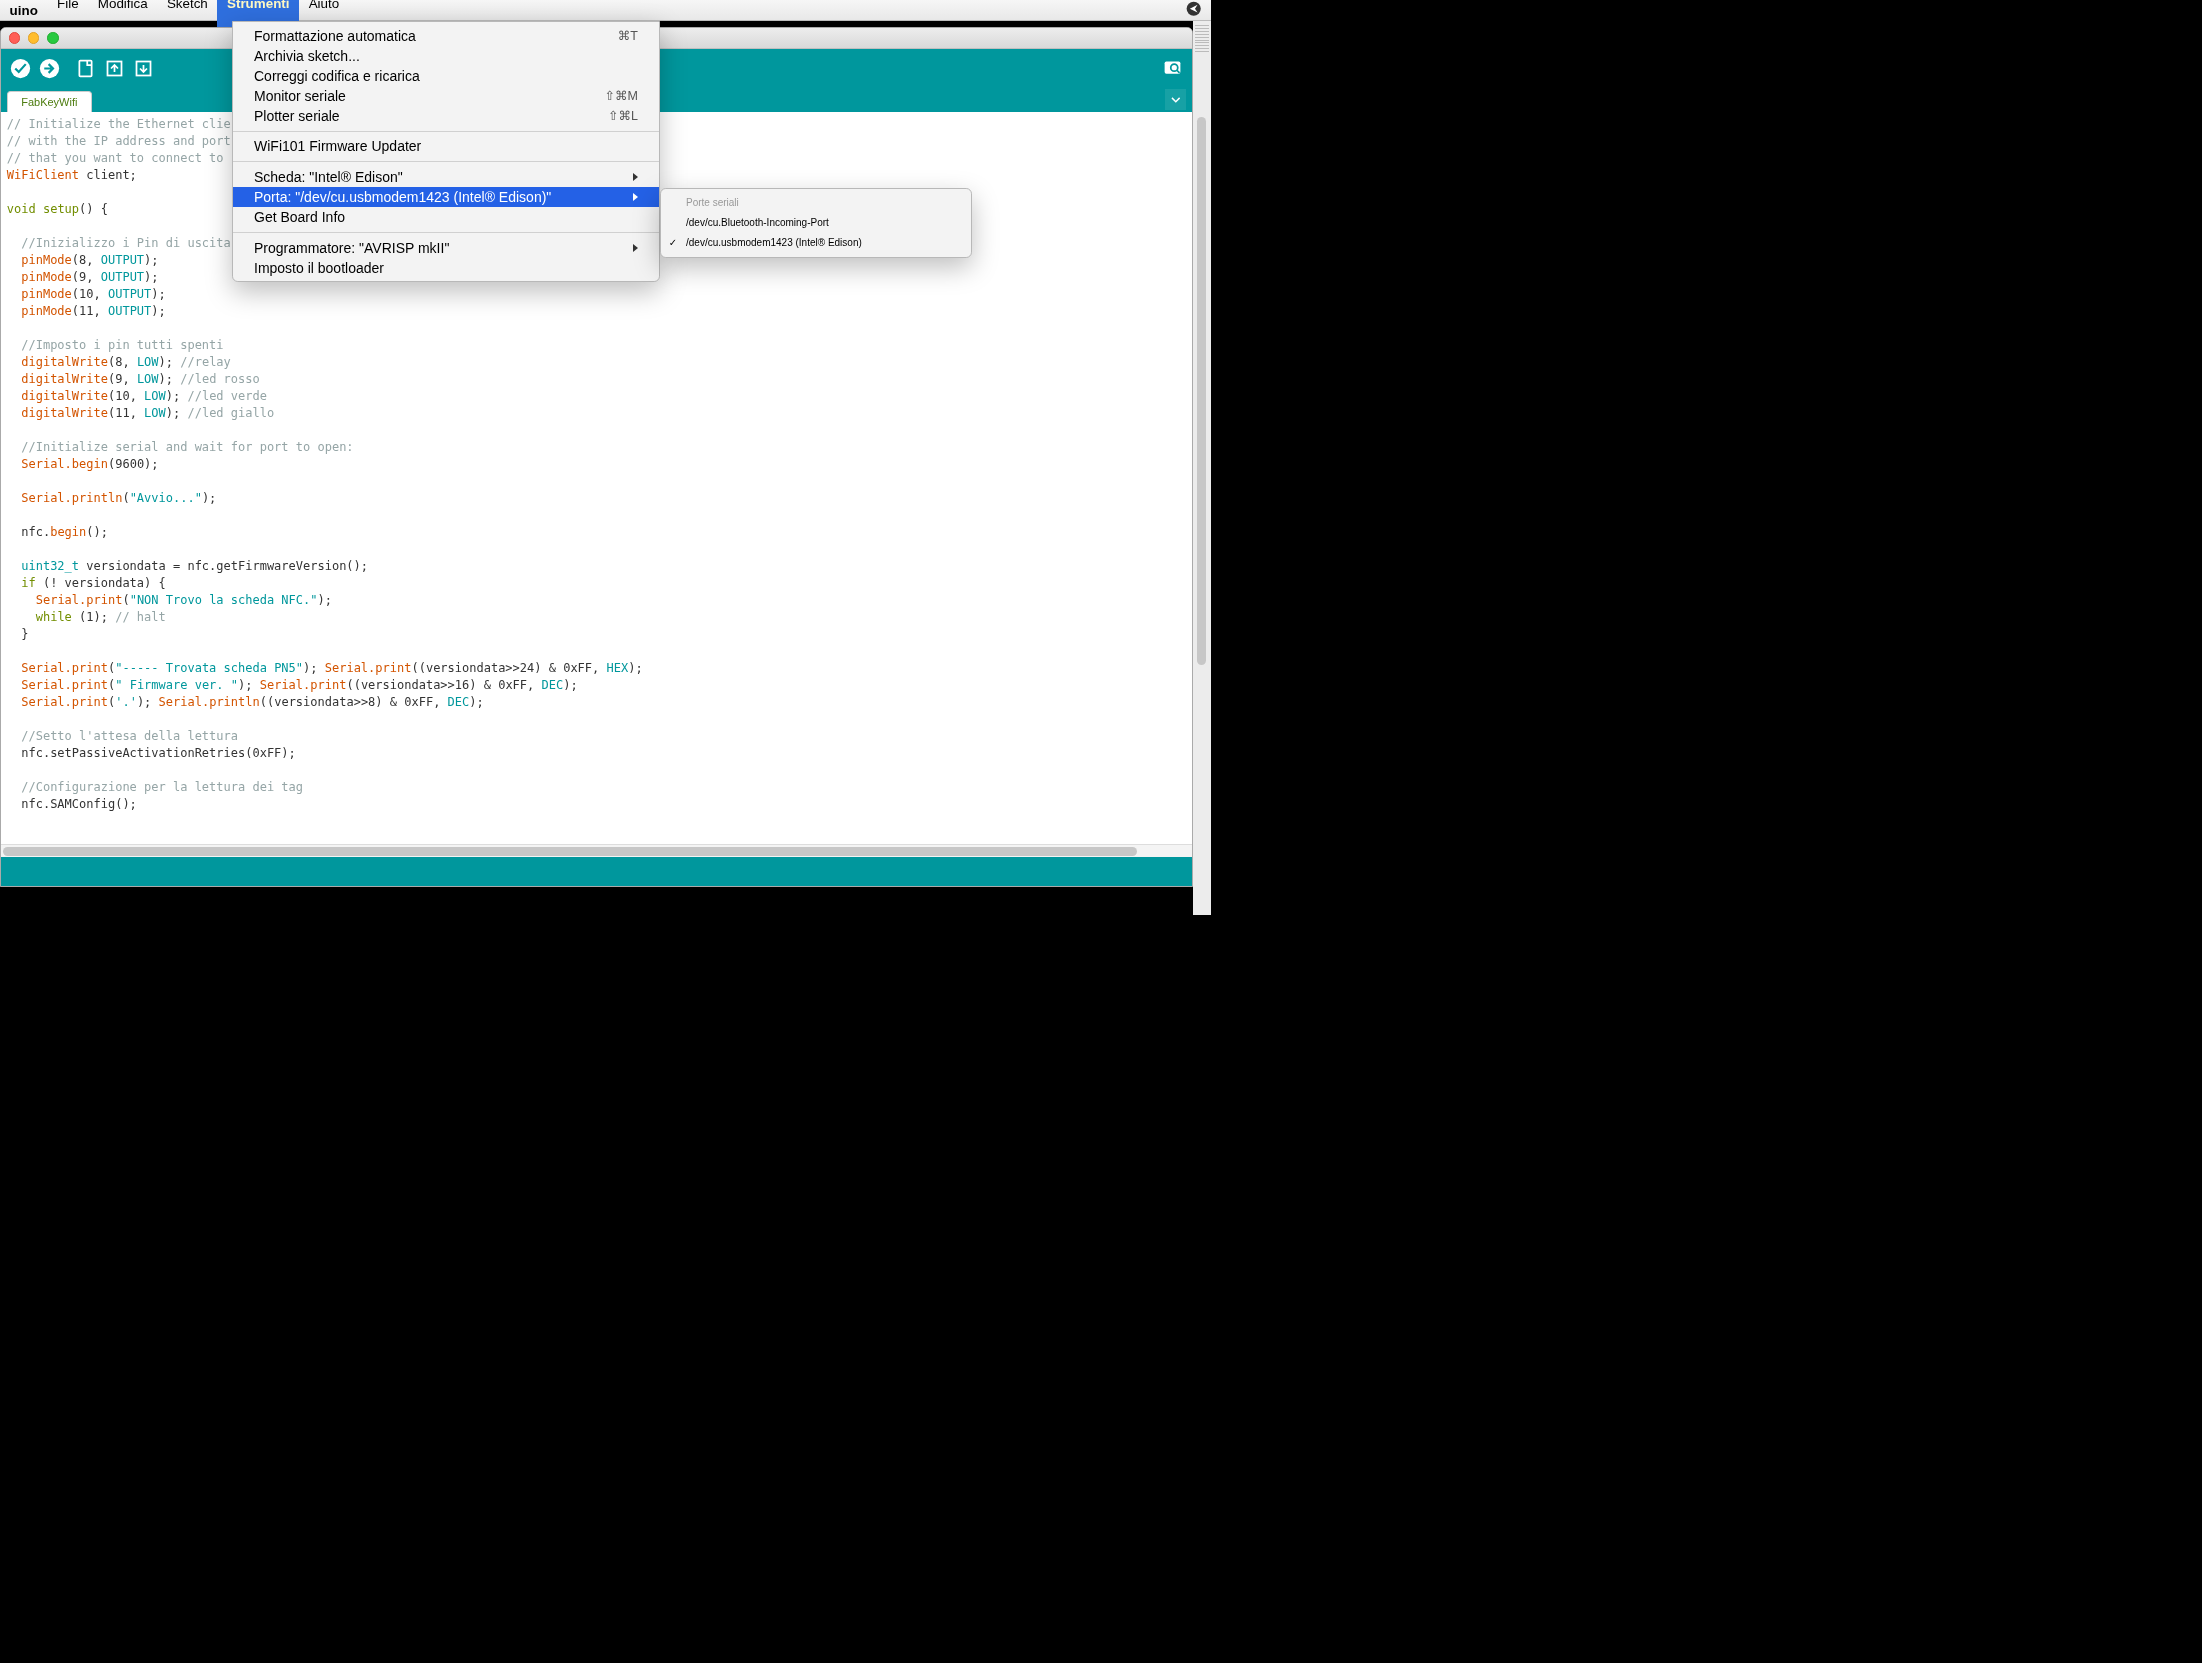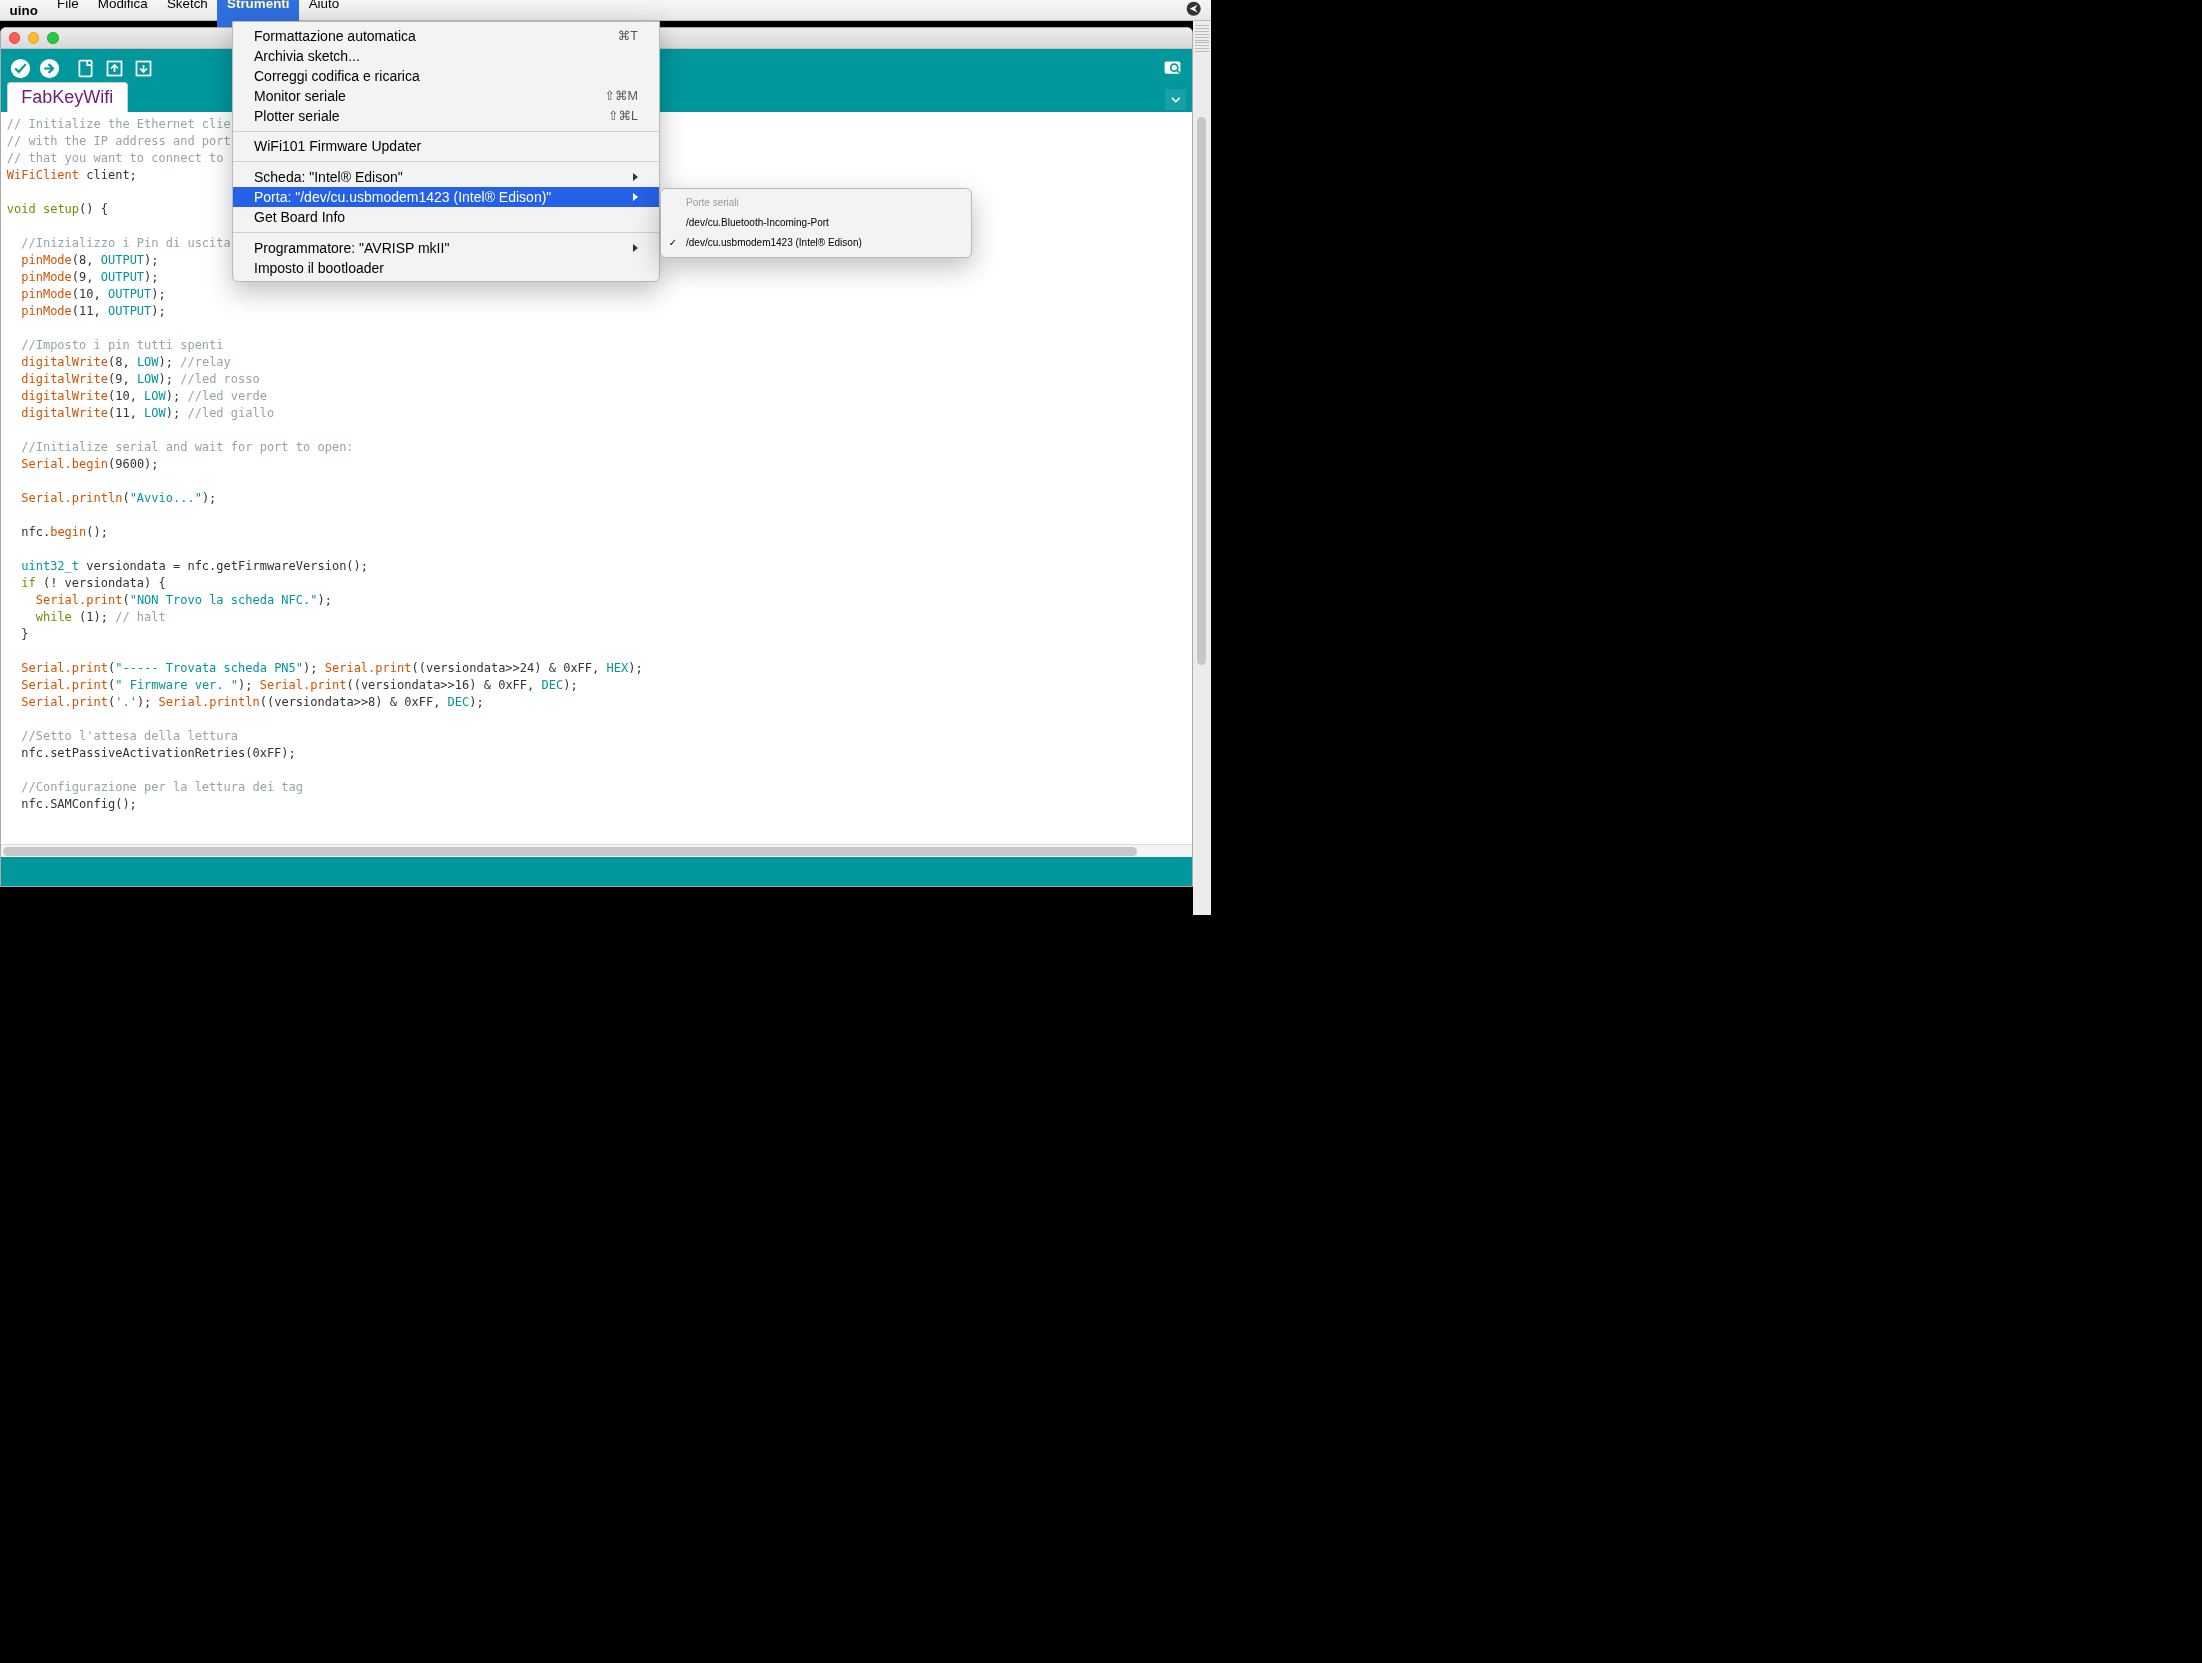--- a/index.html
+++ b/index.html
@@ -75,22 +75,22 @@
   height: 25px;
   background: #00979d;
   display:flex;
   align-items:flex-end;
   padding-left: 5.8px;
 }
 .tabbar .tab {
   background: #fff;
   border-radius: 3.8px 3.8px 0 0;
   padding: 3.8px 13.4px;
-  font-size: 18px;
-  color: #701a75;
+  font-size: 11px;
+  color: #4d7c0f;
   border: 1px solid #ccc;
   border-bottom: none;
   margin-top: 20px;
 }
 .tabbar .dropdown-btn {
   margin-left:auto;
   width: 21px; height: 21px;
   background: #17a1a5;
   margin-right: 5.8px; margin-bottom: 1.9px;
   display:flex; align-items:center; justify-content:center;

